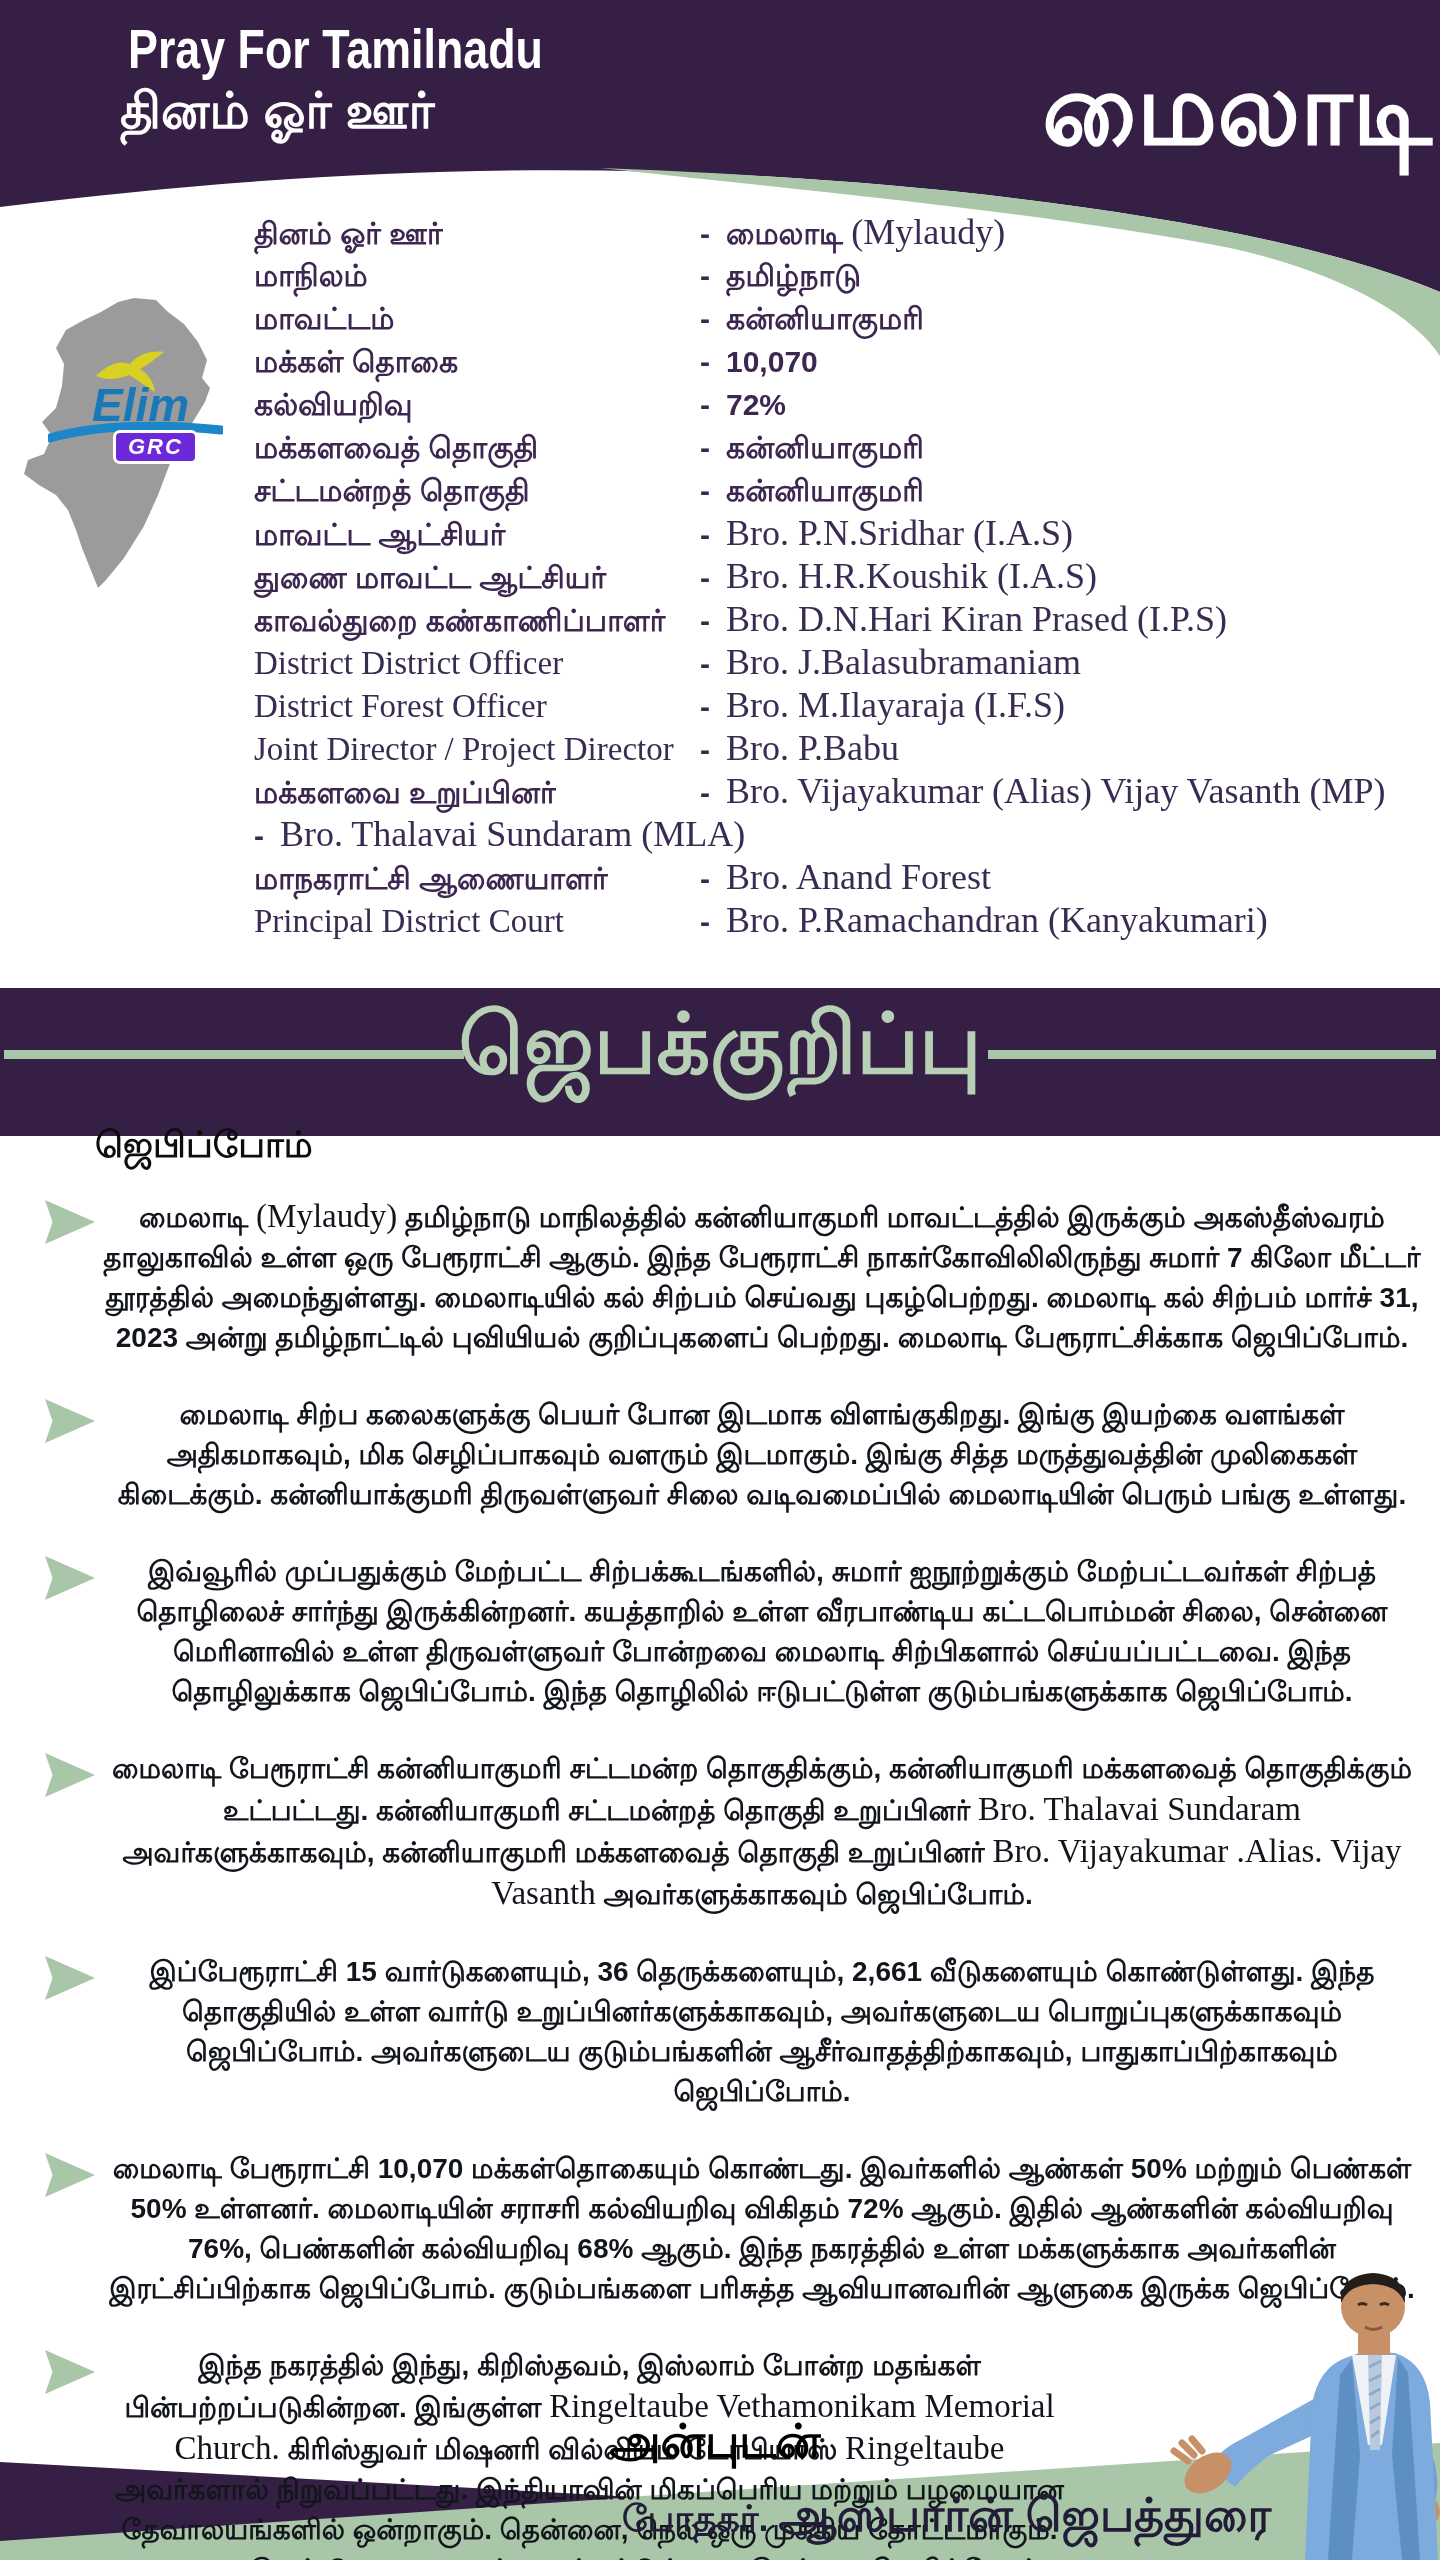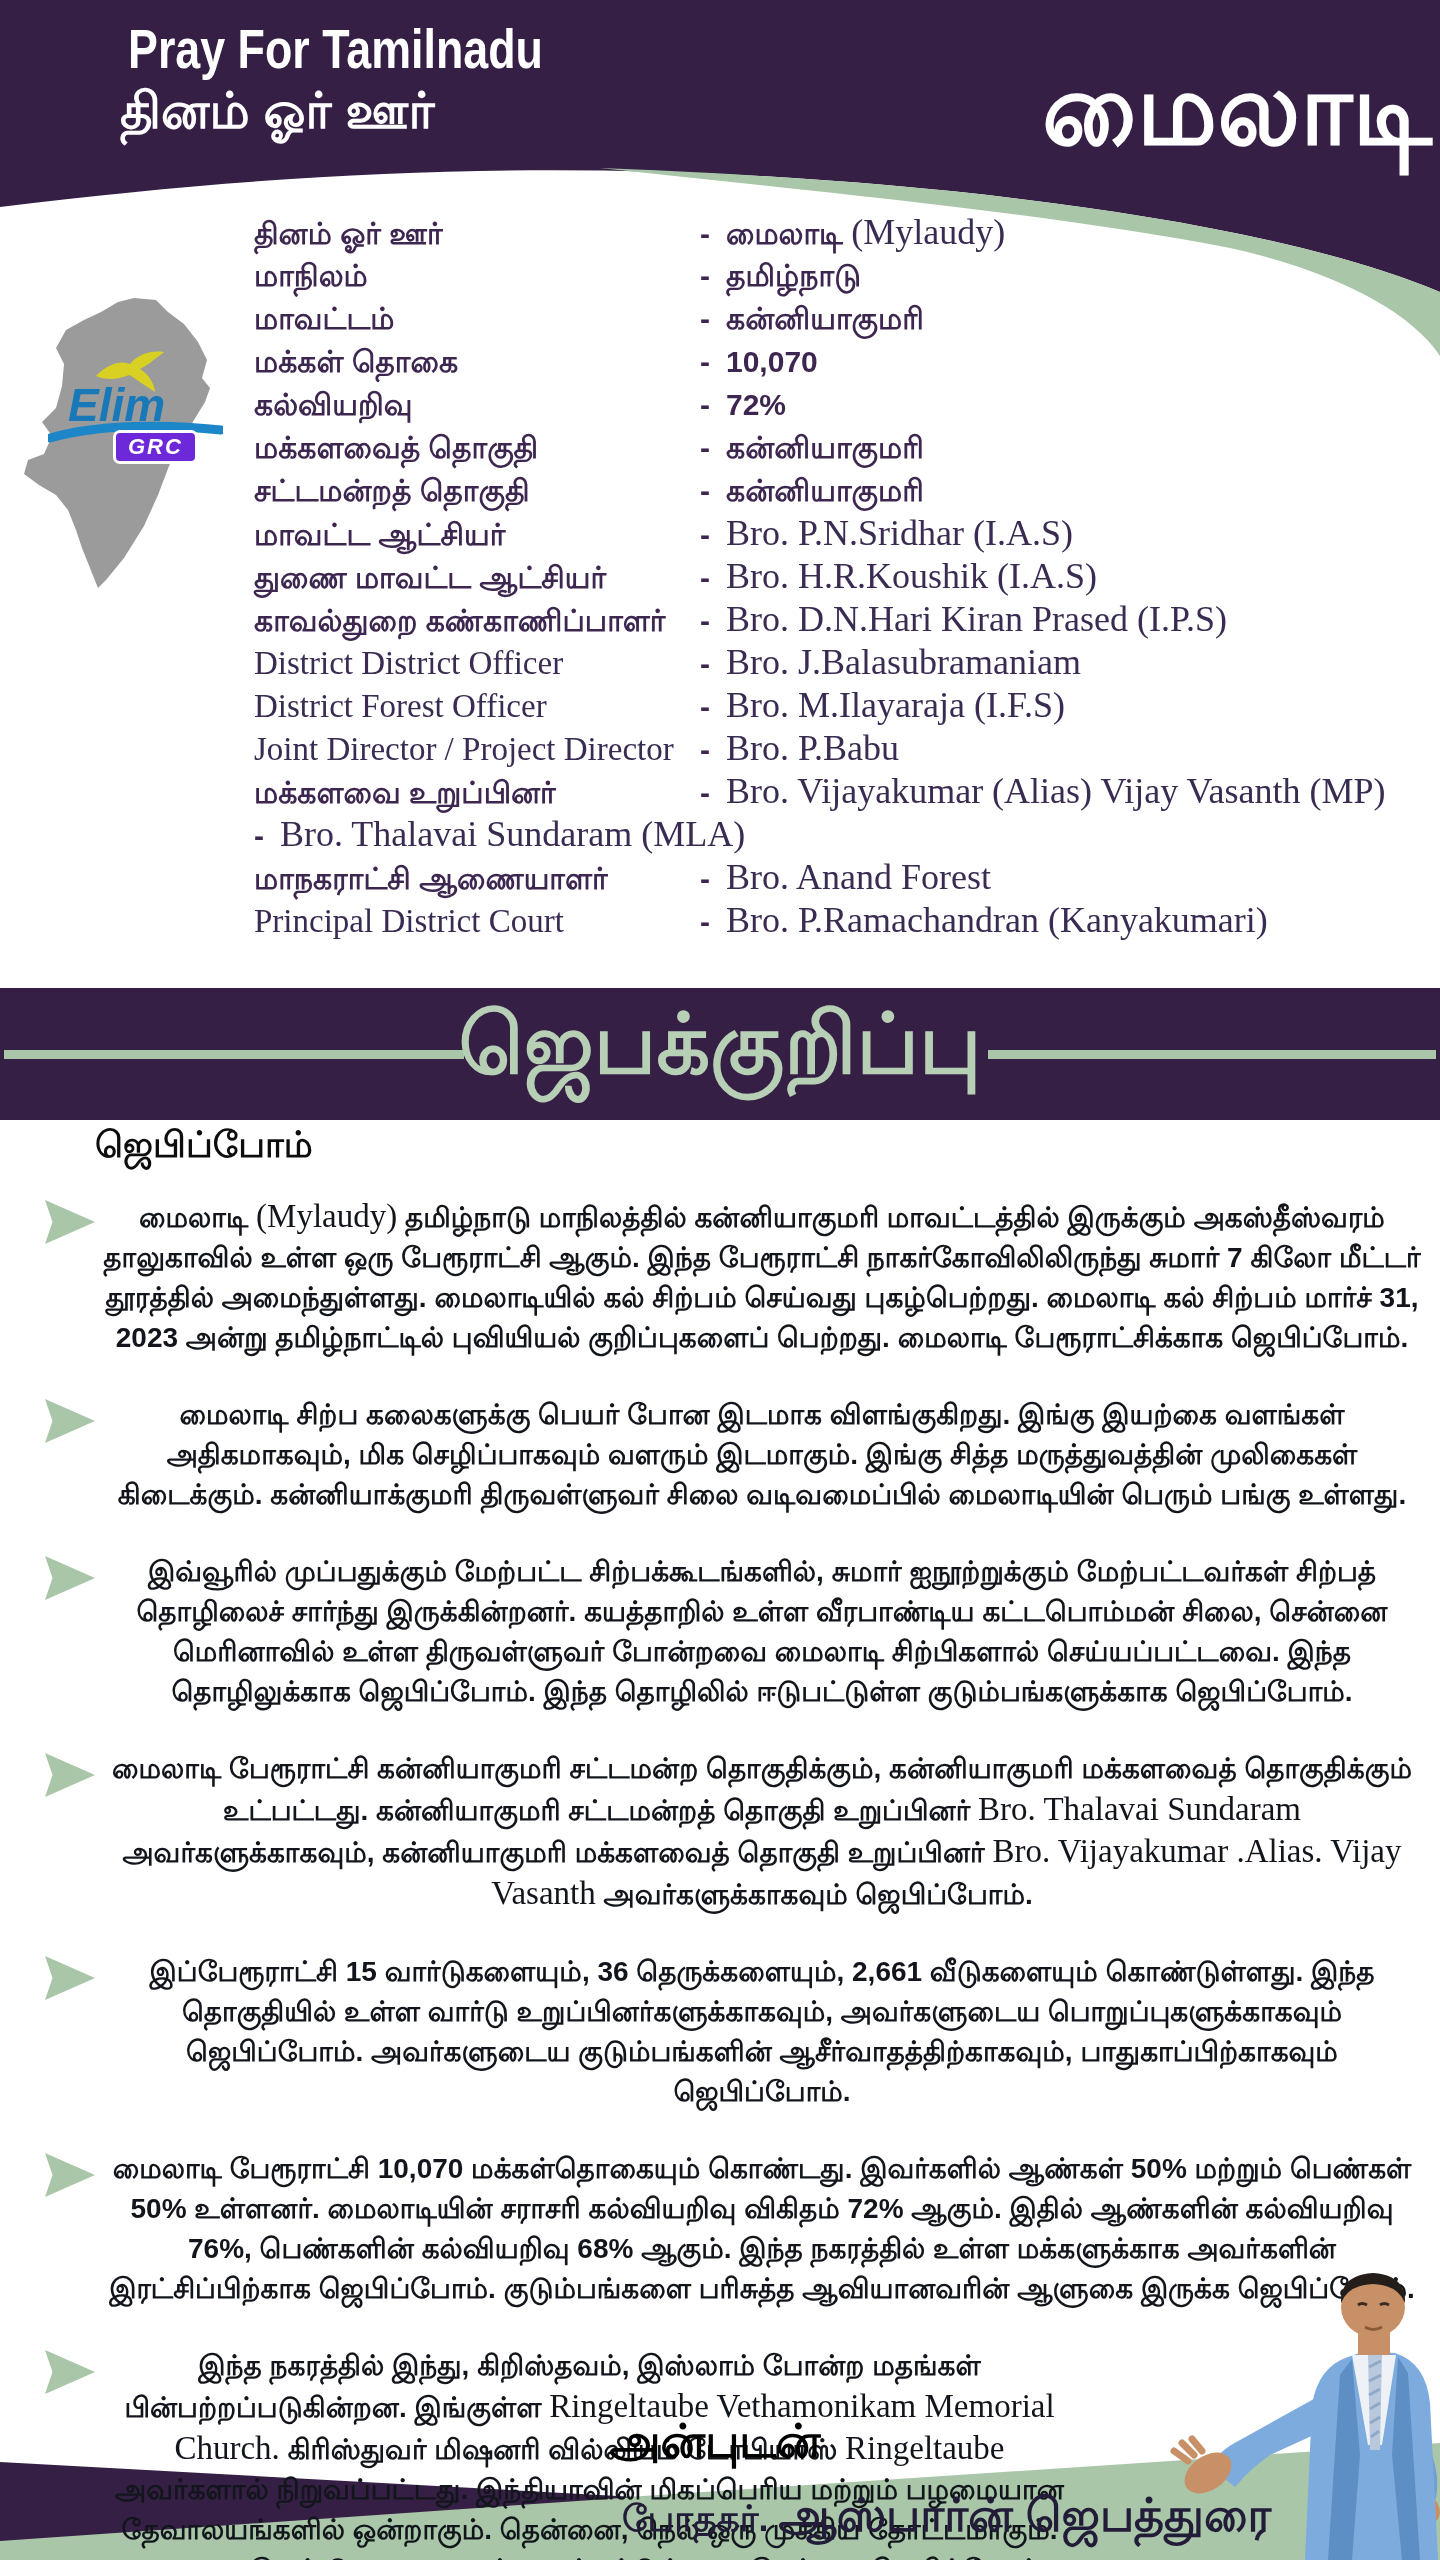--- a/index.html
+++ b/index.html
@@ -8,37 +8,37 @@
   svg.bg{position:absolute;left:0;top:0;z-index:0;}
   
   .brand1{position:absolute;left:128px;top:16px;color:#fff;font-size:56px;font-weight:bold;
           transform:scaleX(.8);transform-origin:left top;white-space:nowrap;z-index:2;}
   .brand2{position:absolute;left:120px;top:82px;color:#fff;font-size:50px;font-weight:bold;
           white-space:nowrap;z-index:2;}
   .town-title{position:absolute;right:8px;top:52px;color:#fff;font-size:100px;font-weight:bold;
           white-space:nowrap;z-index:2;}
   
   .logo-wrap{position:absolute;left:6px;top:290px;width:235px;height:305px;z-index:2;}
-  .elim-text{position:absolute;left:68px;top:378px;z-index:3;color:#1878b8;font-size:46px;
+  .elim-text{position:absolute;left:92px;top:378px;z-index:3;color:#1878b8;font-size:46px;
           font-weight:bold;font-style:italic;font-family:"Liberation Sans",sans-serif;}
   .grc-badge{position:absolute;left:113px;top:430px;z-index:3;background:#6d28d9;border:3px solid #fff;
           border-radius:7px;color:#fff;font-size:22px;font-weight:bold;font-style:italic;
           padding:1px 12px;letter-spacing:2px;}
   
   .info-list{position:absolute;left:254px;top:211px;width:1175px;z-index:2;}
   .info-row{display:flex;height:43px;align-items:baseline;line-height:43px;white-space:nowrap;}
   .info-row .lbl{flex:0 0 446px;}
   .info-row .dash{flex:0 0 26px;font-size:30px;font-weight:bold;color:#3d2750;}
   .info-row .val{flex:1;}
   .seg{font-size:30px;font-weight:bold;color:#3d2750;font-family:"Liberation Sans",sans-serif;}
   .seg.latin{font-weight:normal;color:#3a2b52;font-family:"Liberation Serif",serif;}
   .lbl .seg.latin{font-size:33px;}
   .val .seg.latin{font-size:36px;}
   
-  .banner{position:absolute;left:0;top:988px;width:1440px;height:132px;background:#361f45;z-index:2;}
+  .banner{position:absolute;left:0;top:988px;width:1440px;height:148px;background:#361f45;z-index:2;}
   .banner-title{position:absolute;left:0;top:8px;width:100%;text-align:center;color:#b6cfb5;
           font-size:84px;font-weight:bold;}
   .banner-line{position:absolute;top:62px;height:9px;background:#a9c7a8;}
   .banner-line.left{left:4px;width:460px;}
   .banner-line.right{left:988px;width:448px;}
   
   .pray-heading{position:absolute;left:95px;top:1124px;font-size:36px;font-weight:bold;color:#0d0d0d;z-index:2;}
   .points{position:absolute;left:45px;top:1196px;width:1377px;z-index:2;}
   .point{position:relative;padding-left:57px;margin-bottom:37px;}
   .point .arrow{position:absolute;left:0;top:4px;width:50px;height:44px;background:#a9c6a9;

